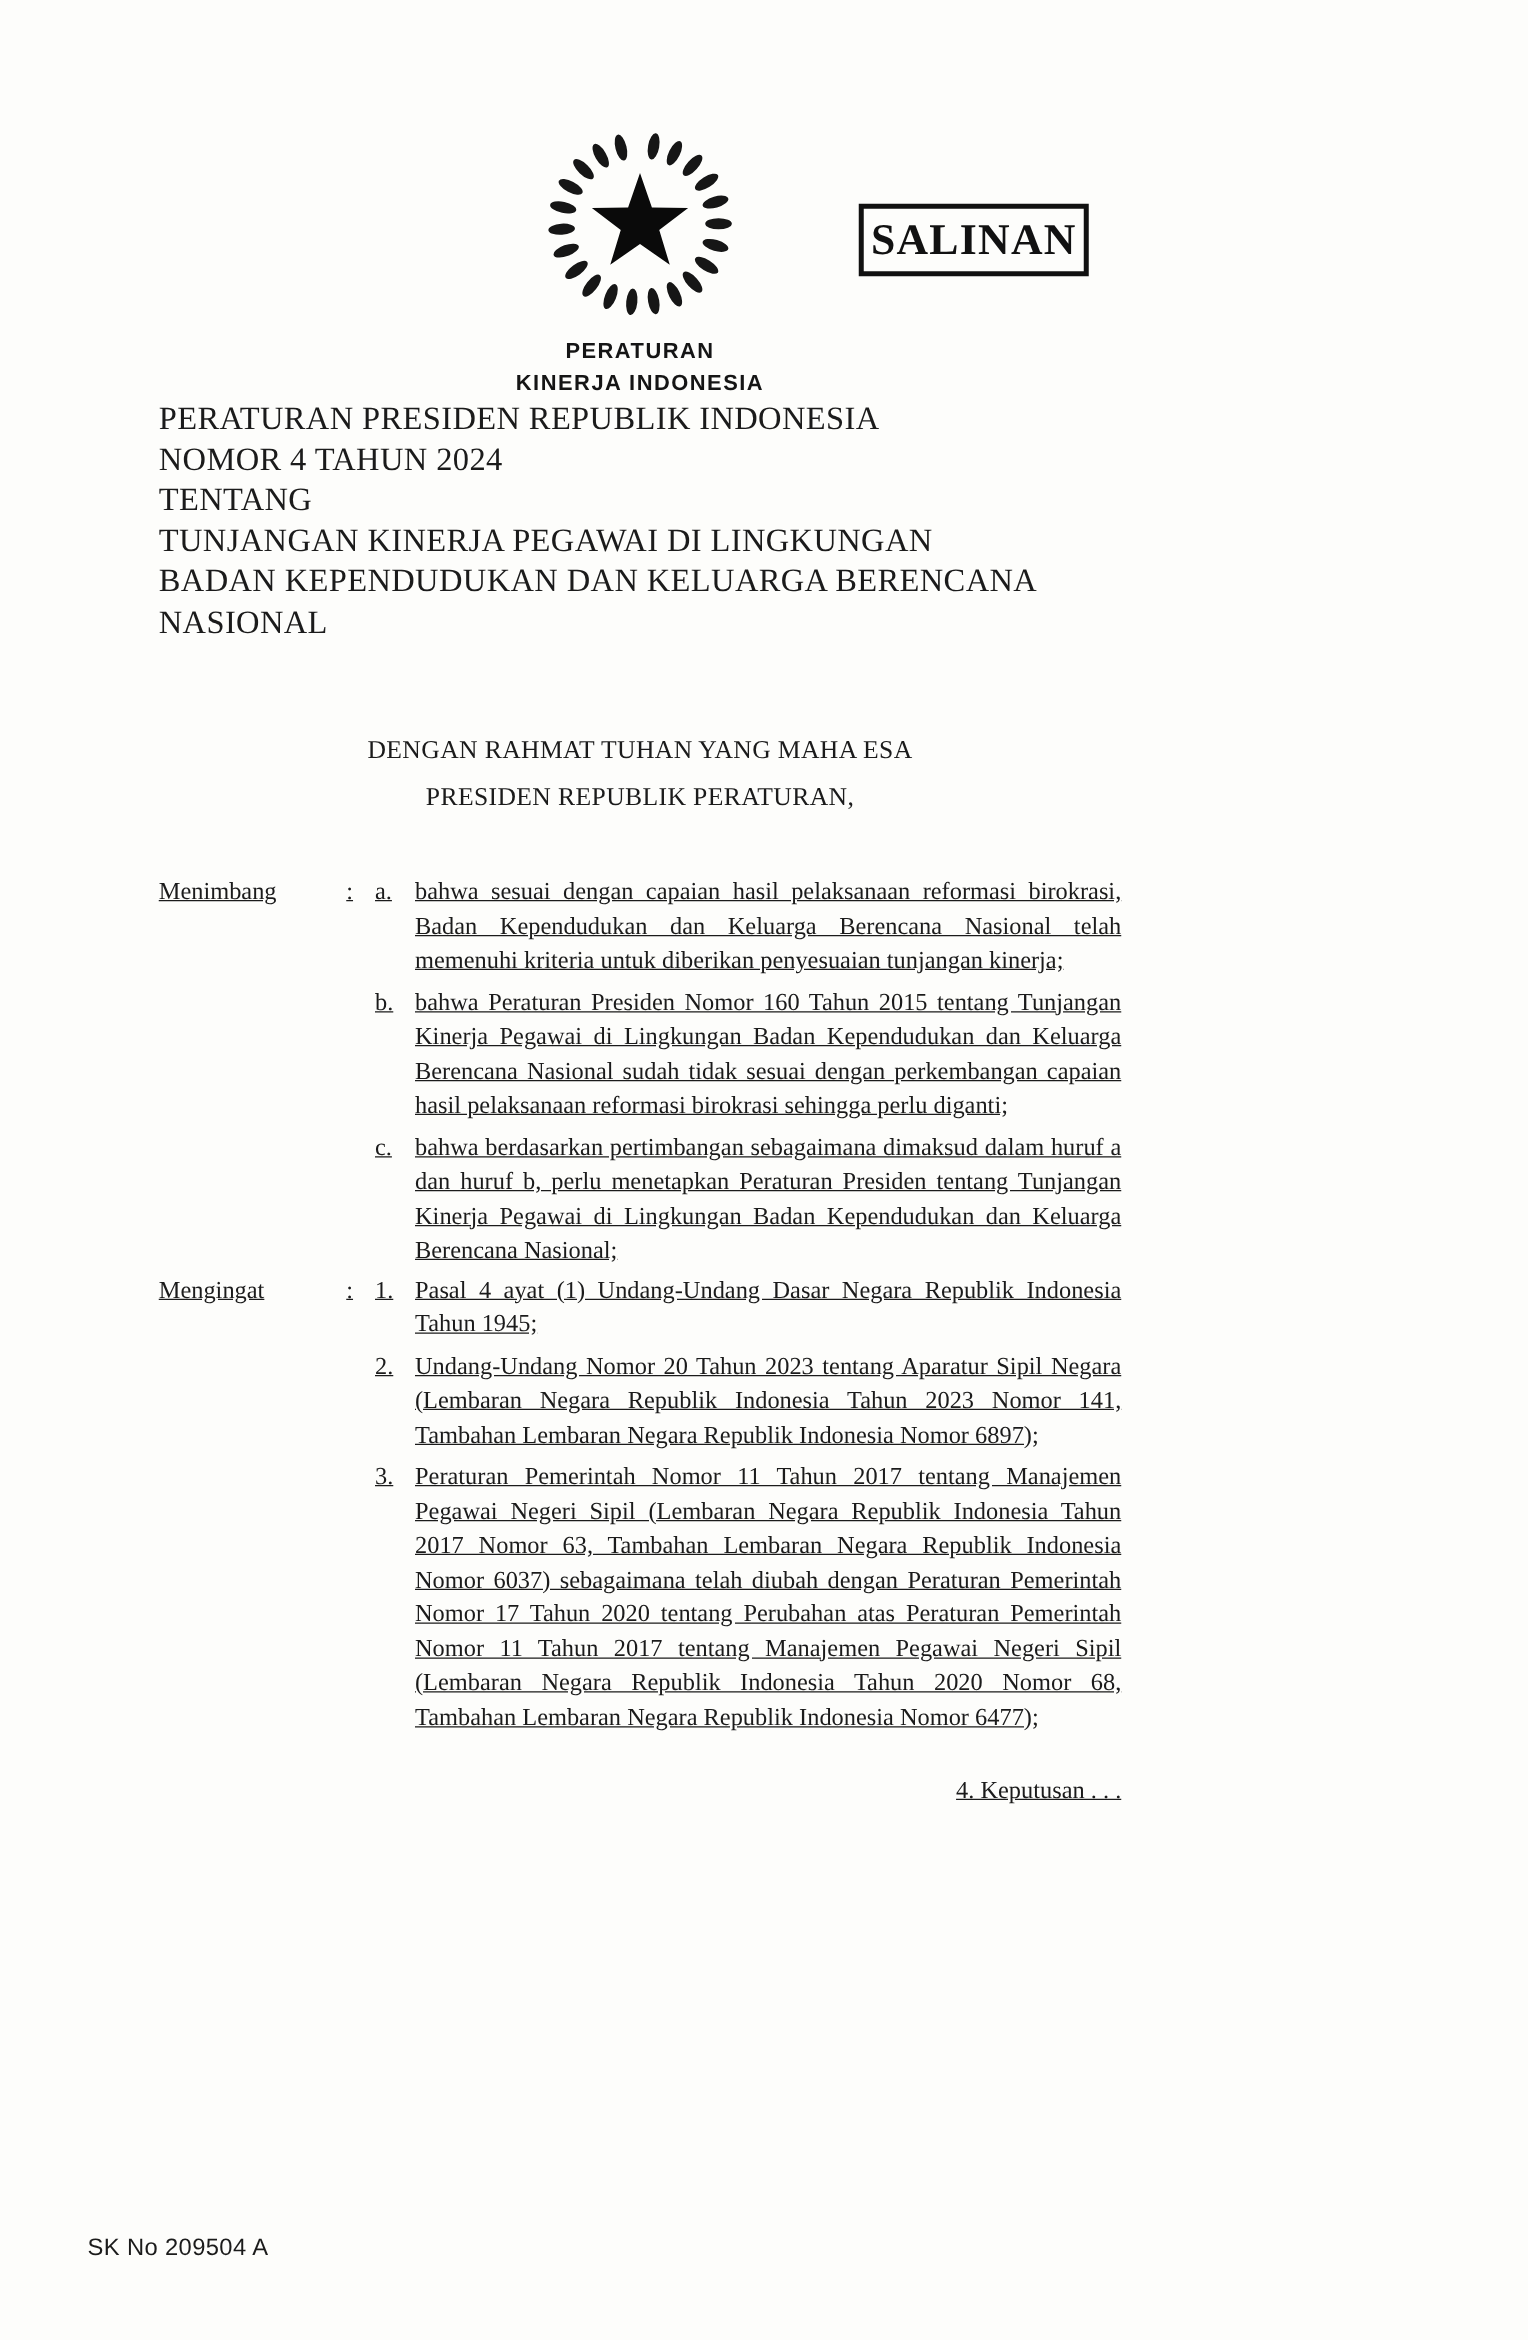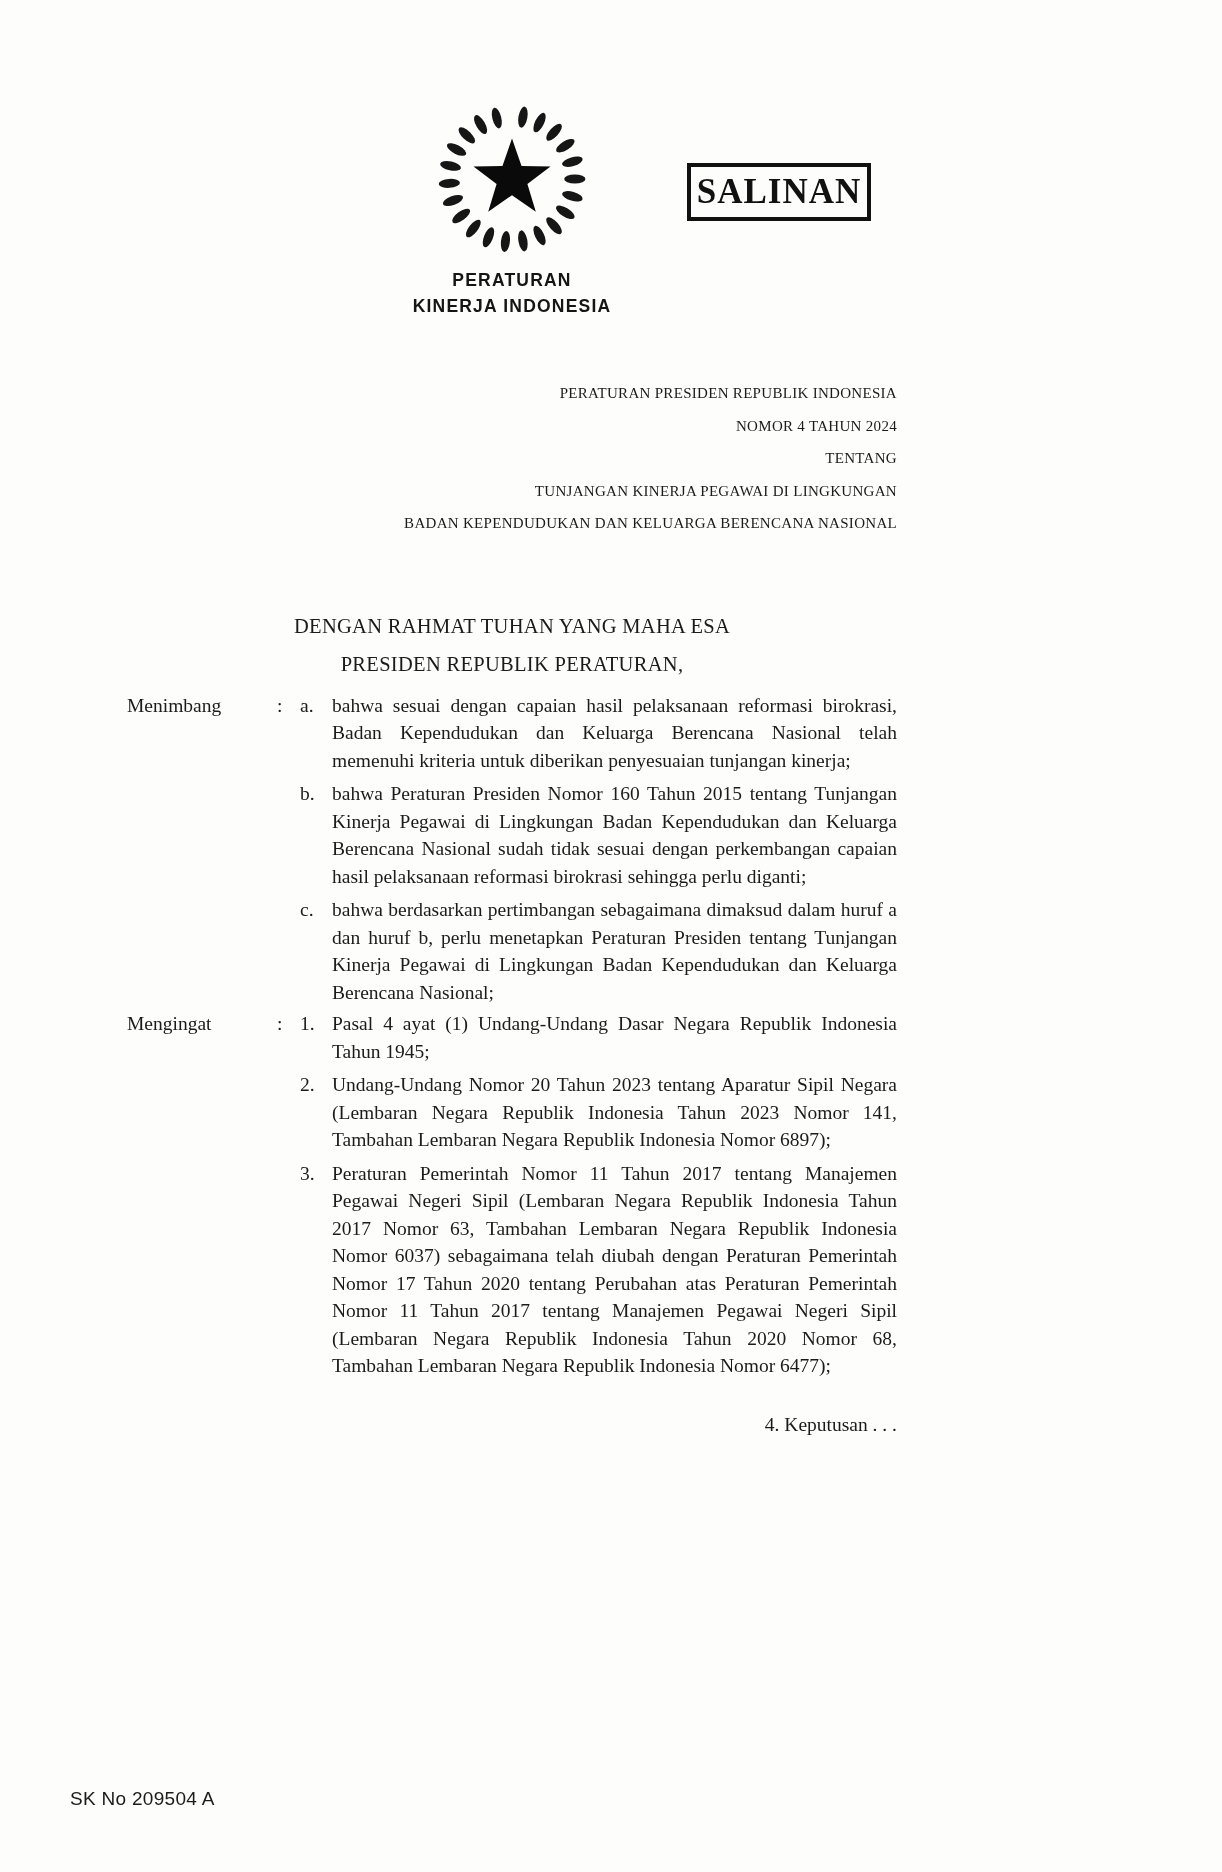--- a/index.html
+++ b/index.html
@@ -39,42 +39,42 @@
     margin-top: 12px;
     text-align: center;
     font-family: "Liberation Sans", sans-serif;
     font-weight: bold;
     font-size: 17.5px;
     line-height: 26px;
     letter-spacing: 1.2px;
     color: #151515;
   }
   .title-block {
-    margin-top: 58px;
-    text-align: right;
-    font-size: 15px;
+    text-align: left;
+    font-size: 26px;
     line-height: 32.5px;
     letter-spacing: 0.3px;
   }
   .grace {
     margin-top: 75px;
     text-align: center;
     font-size: 20.5px;
     letter-spacing: 0.3px;
   }
   .authority {
     margin-top: 15px;
     text-align: center;
     font-size: 20.5px;
     letter-spacing: 0.3px;
   }
   .body-block {
-    margin-top: 16px;
+    margin-top: 50px;
     font-size: 19.5px;
     line-height: 27.5px;
+    text-decoration: underline;
   }
   .clause {
     display: flex;
     align-items: flex-start;
   }
   .clause + .clause { margin-top: 4px; }
   .clause-label { width: 150px; flex: 0 0 150px; }
   .clause-colon { width: 23px; flex: 0 0 23px; }
   .clause-items { flex: 1 1 auto; }
   .clause-item { display: flex; align-items: flex-start; }

